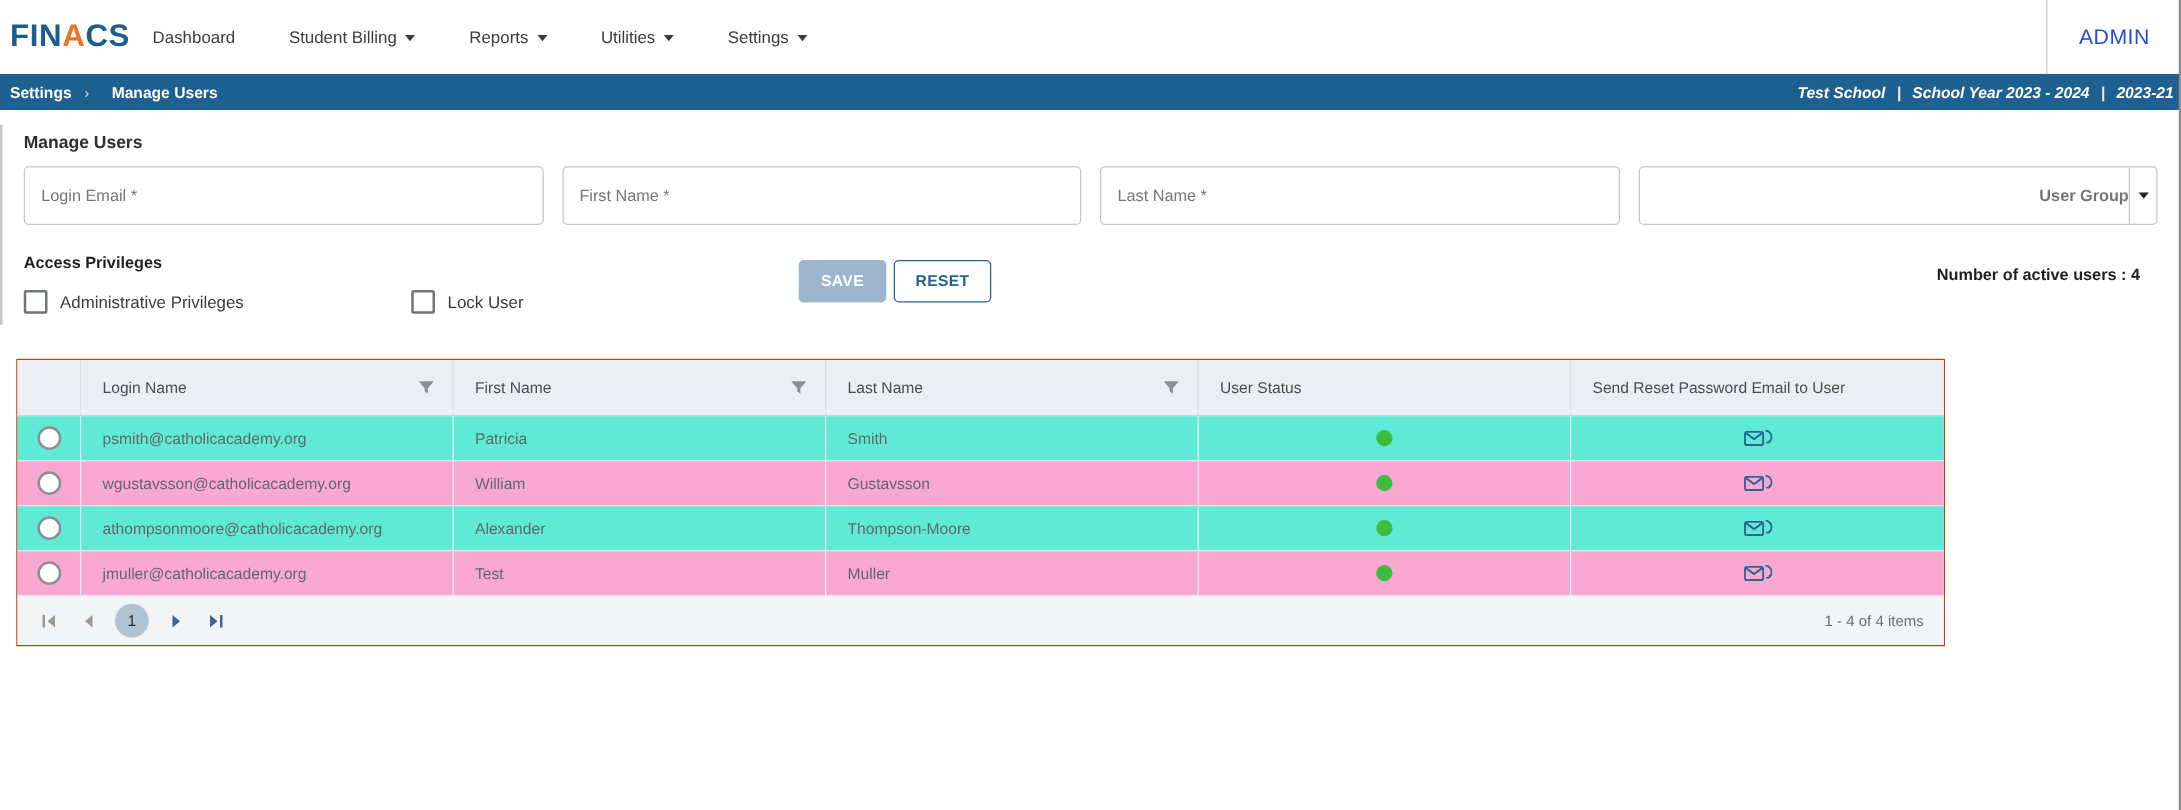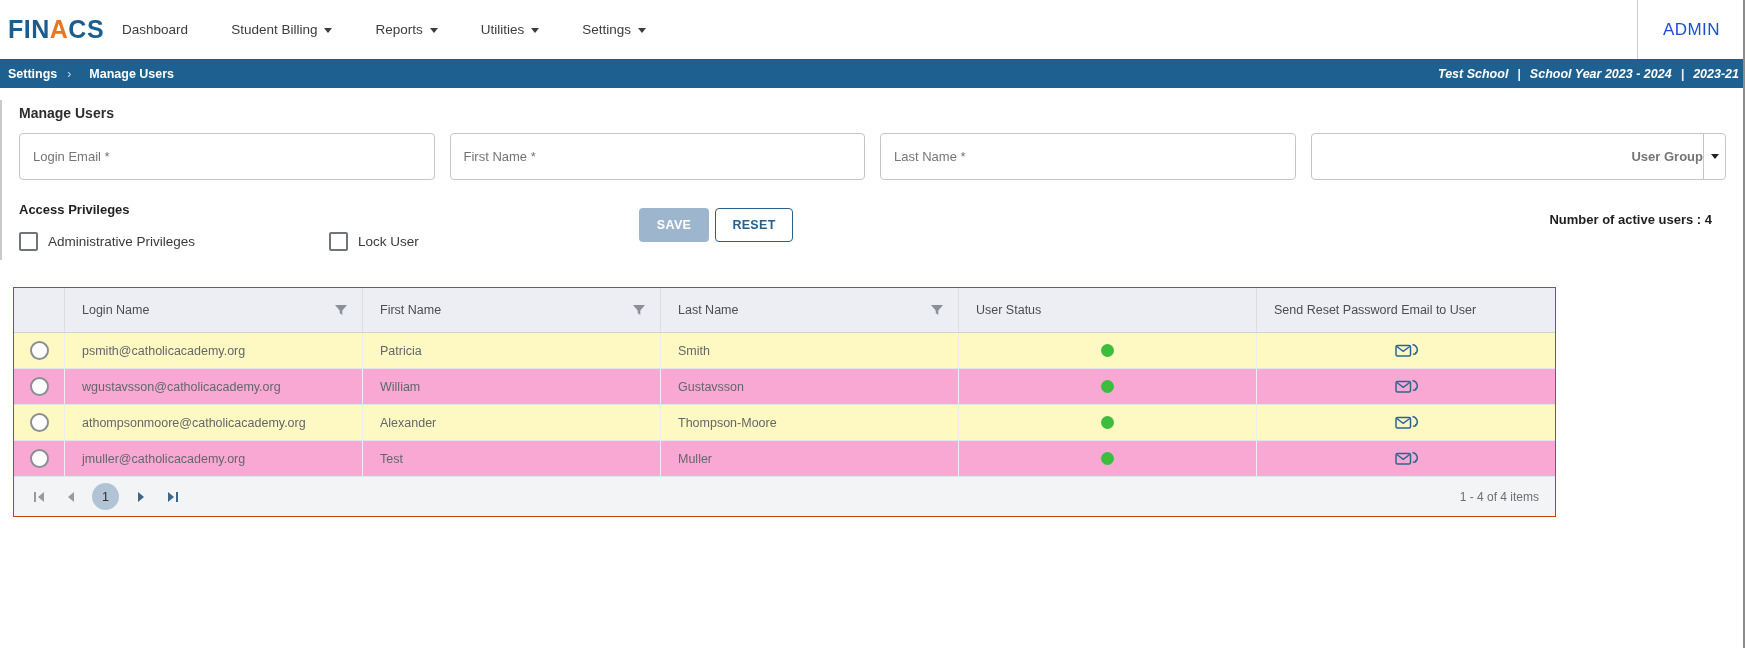--- a/index.html
+++ b/index.html
@@ -49,21 +49,21 @@
   
   .grid{margin:13px 0 0 13px;width:1543px;border:1px solid #c2410c;box-sizing:border-box;font-size:12.5px;}
   .g-header{display:flex;background:#eceef3;height:44px;border-bottom:1px solid #cfd1d6;}
   .g-hcell{display:flex;align-items:center;color:#4a4d52;padding-left:17px;box-sizing:border-box;border-right:1px solid #dcdee3;position:relative;}
   .g-hcell:last-child{border-right:none;}
   .g-hcell .funnel{margin-left:auto;margin-right:14px;cursor:pointer;}
   .c0{width:51px;padding-left:0;}
   .c1,.c2,.c3,.c4{width:298px;}
   .c5{width:298px;flex:1;}
   .g-row{display:flex;height:35px;border-bottom:1px solid #e4e6ea;background:#f9a8d4;}
-  .g-row.odd{background:#fef9c3;}
+  .g-row.odd{background:#5eead4;}
   .g-cell{display:flex;align-items:center;color:#63676b;padding-left:17px;box-sizing:border-box;border-right:1px solid #eceef1;overflow:hidden;white-space:nowrap;}
   .g-cell:last-child{border-right:none;}
   .g-cell.center{justify-content:center;padding-left:0;}
   .radio{width:15px;height:15px;border:2px solid #8a8f93;border-radius:50%;background:#fff;cursor:pointer;}
   .dot{width:13px;height:13px;border-radius:50%;background:var(--status-green);}
   .reset-icon{cursor:pointer;display:flex;align-items:center;}
   
   .pager{display:flex;align-items:center;height:39px;background:#f3f4f6;position:relative;padding-left:14px;gap:9px;}
   .pg-btn{width:22px;height:22px;display:flex;align-items:center;justify-content:center;cursor:pointer;}
   .pg-page{width:27px;height:27px;border-radius:50%;background:#b0c4d6;color:#2d2d2d;font-size:12.5px;display:flex;align-items:center;justify-content:center;cursor:pointer;margin:0 2px;}

